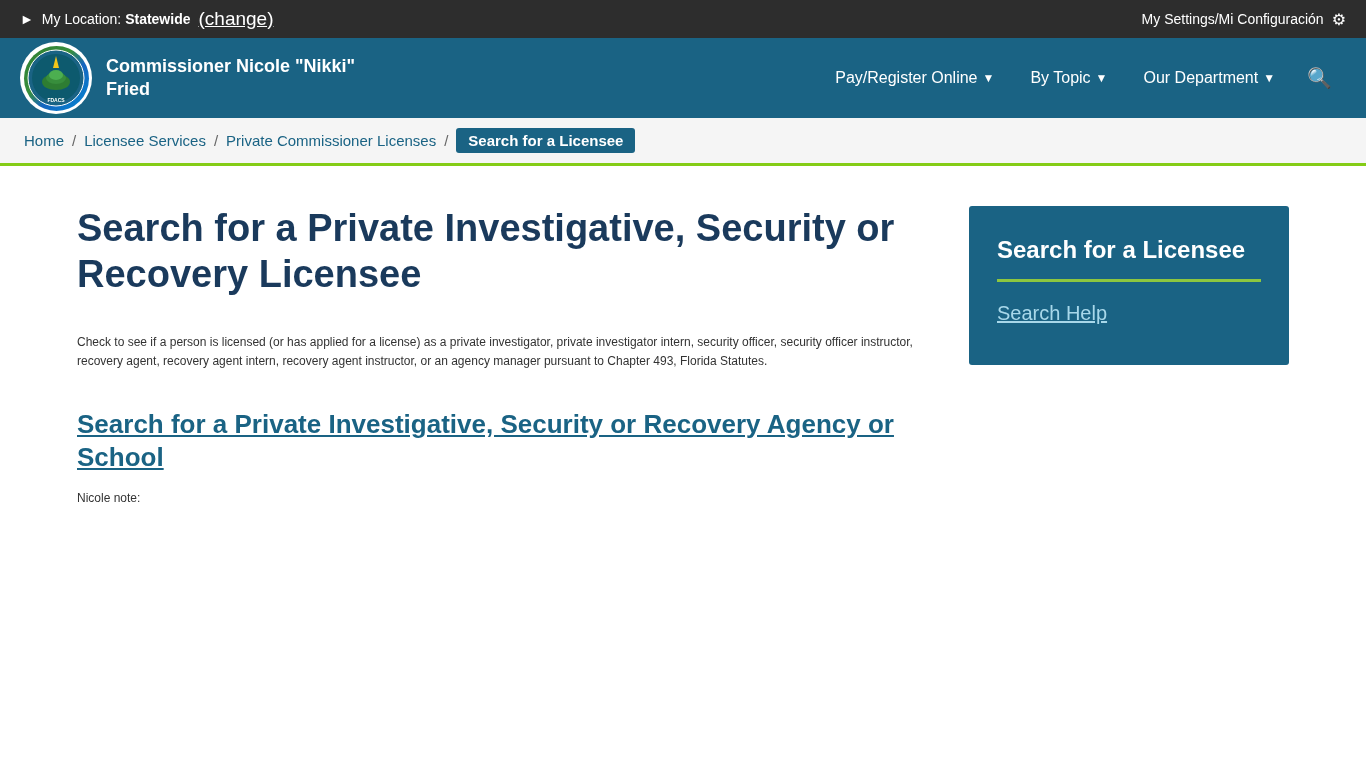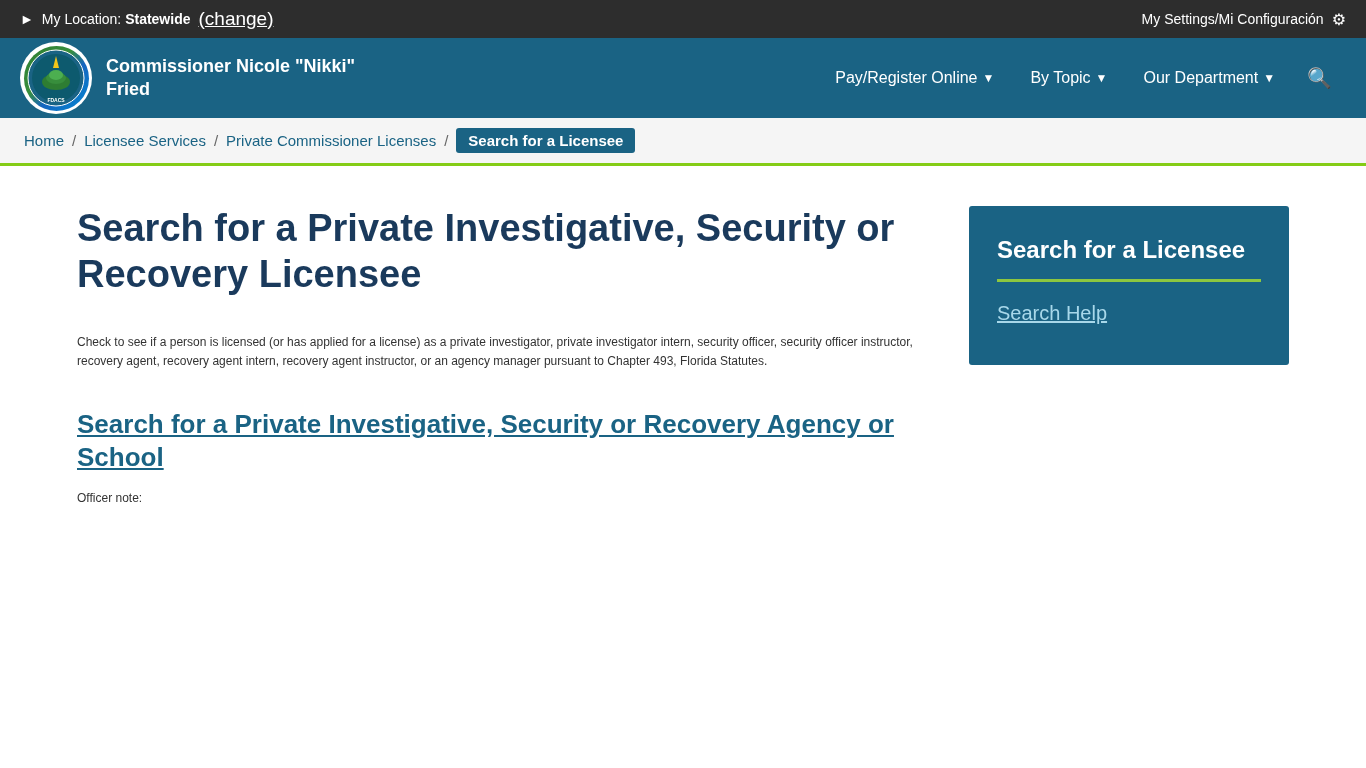--- a/index.html
+++ b/index.html
@@ -274,21 +274,21 @@
 <div class="main-wrapper">
   <div class="content-area">
     <h1 class="page-title">Search for a Private Investigative, Security or Recovery Licensee</h1>
 
     <div class="section-block">
       <p class="content-paragraph">Check to see if a person is licensed (or has applied for a license) as a private investigator, private investigator intern, security officer, security officer instructor, recovery agent, recovery agent intern, recovery agent instructor, or an agency manager pursuant to Chapter 493, Florida Statutes.</p>
     </div>
 
     <div class="section-block">
       <h2 class="content-link-heading">Search for a Private Investigative, Security or Recovery Agency or School</h2>
-      <p class="content-paragraph">Officer note:</p>
+      <p class="content-paragraph">Nicole note:</p>
     </div>
   </div>
 
   <aside class="sidebar">
     <div class="sidebar-card">
       <h3 class="sidebar-card-title">Search for a Licensee</h3>
       <hr class="sidebar-divider">
       <a class="sidebar-link">Search Help</a>
     </div>
   </aside>

